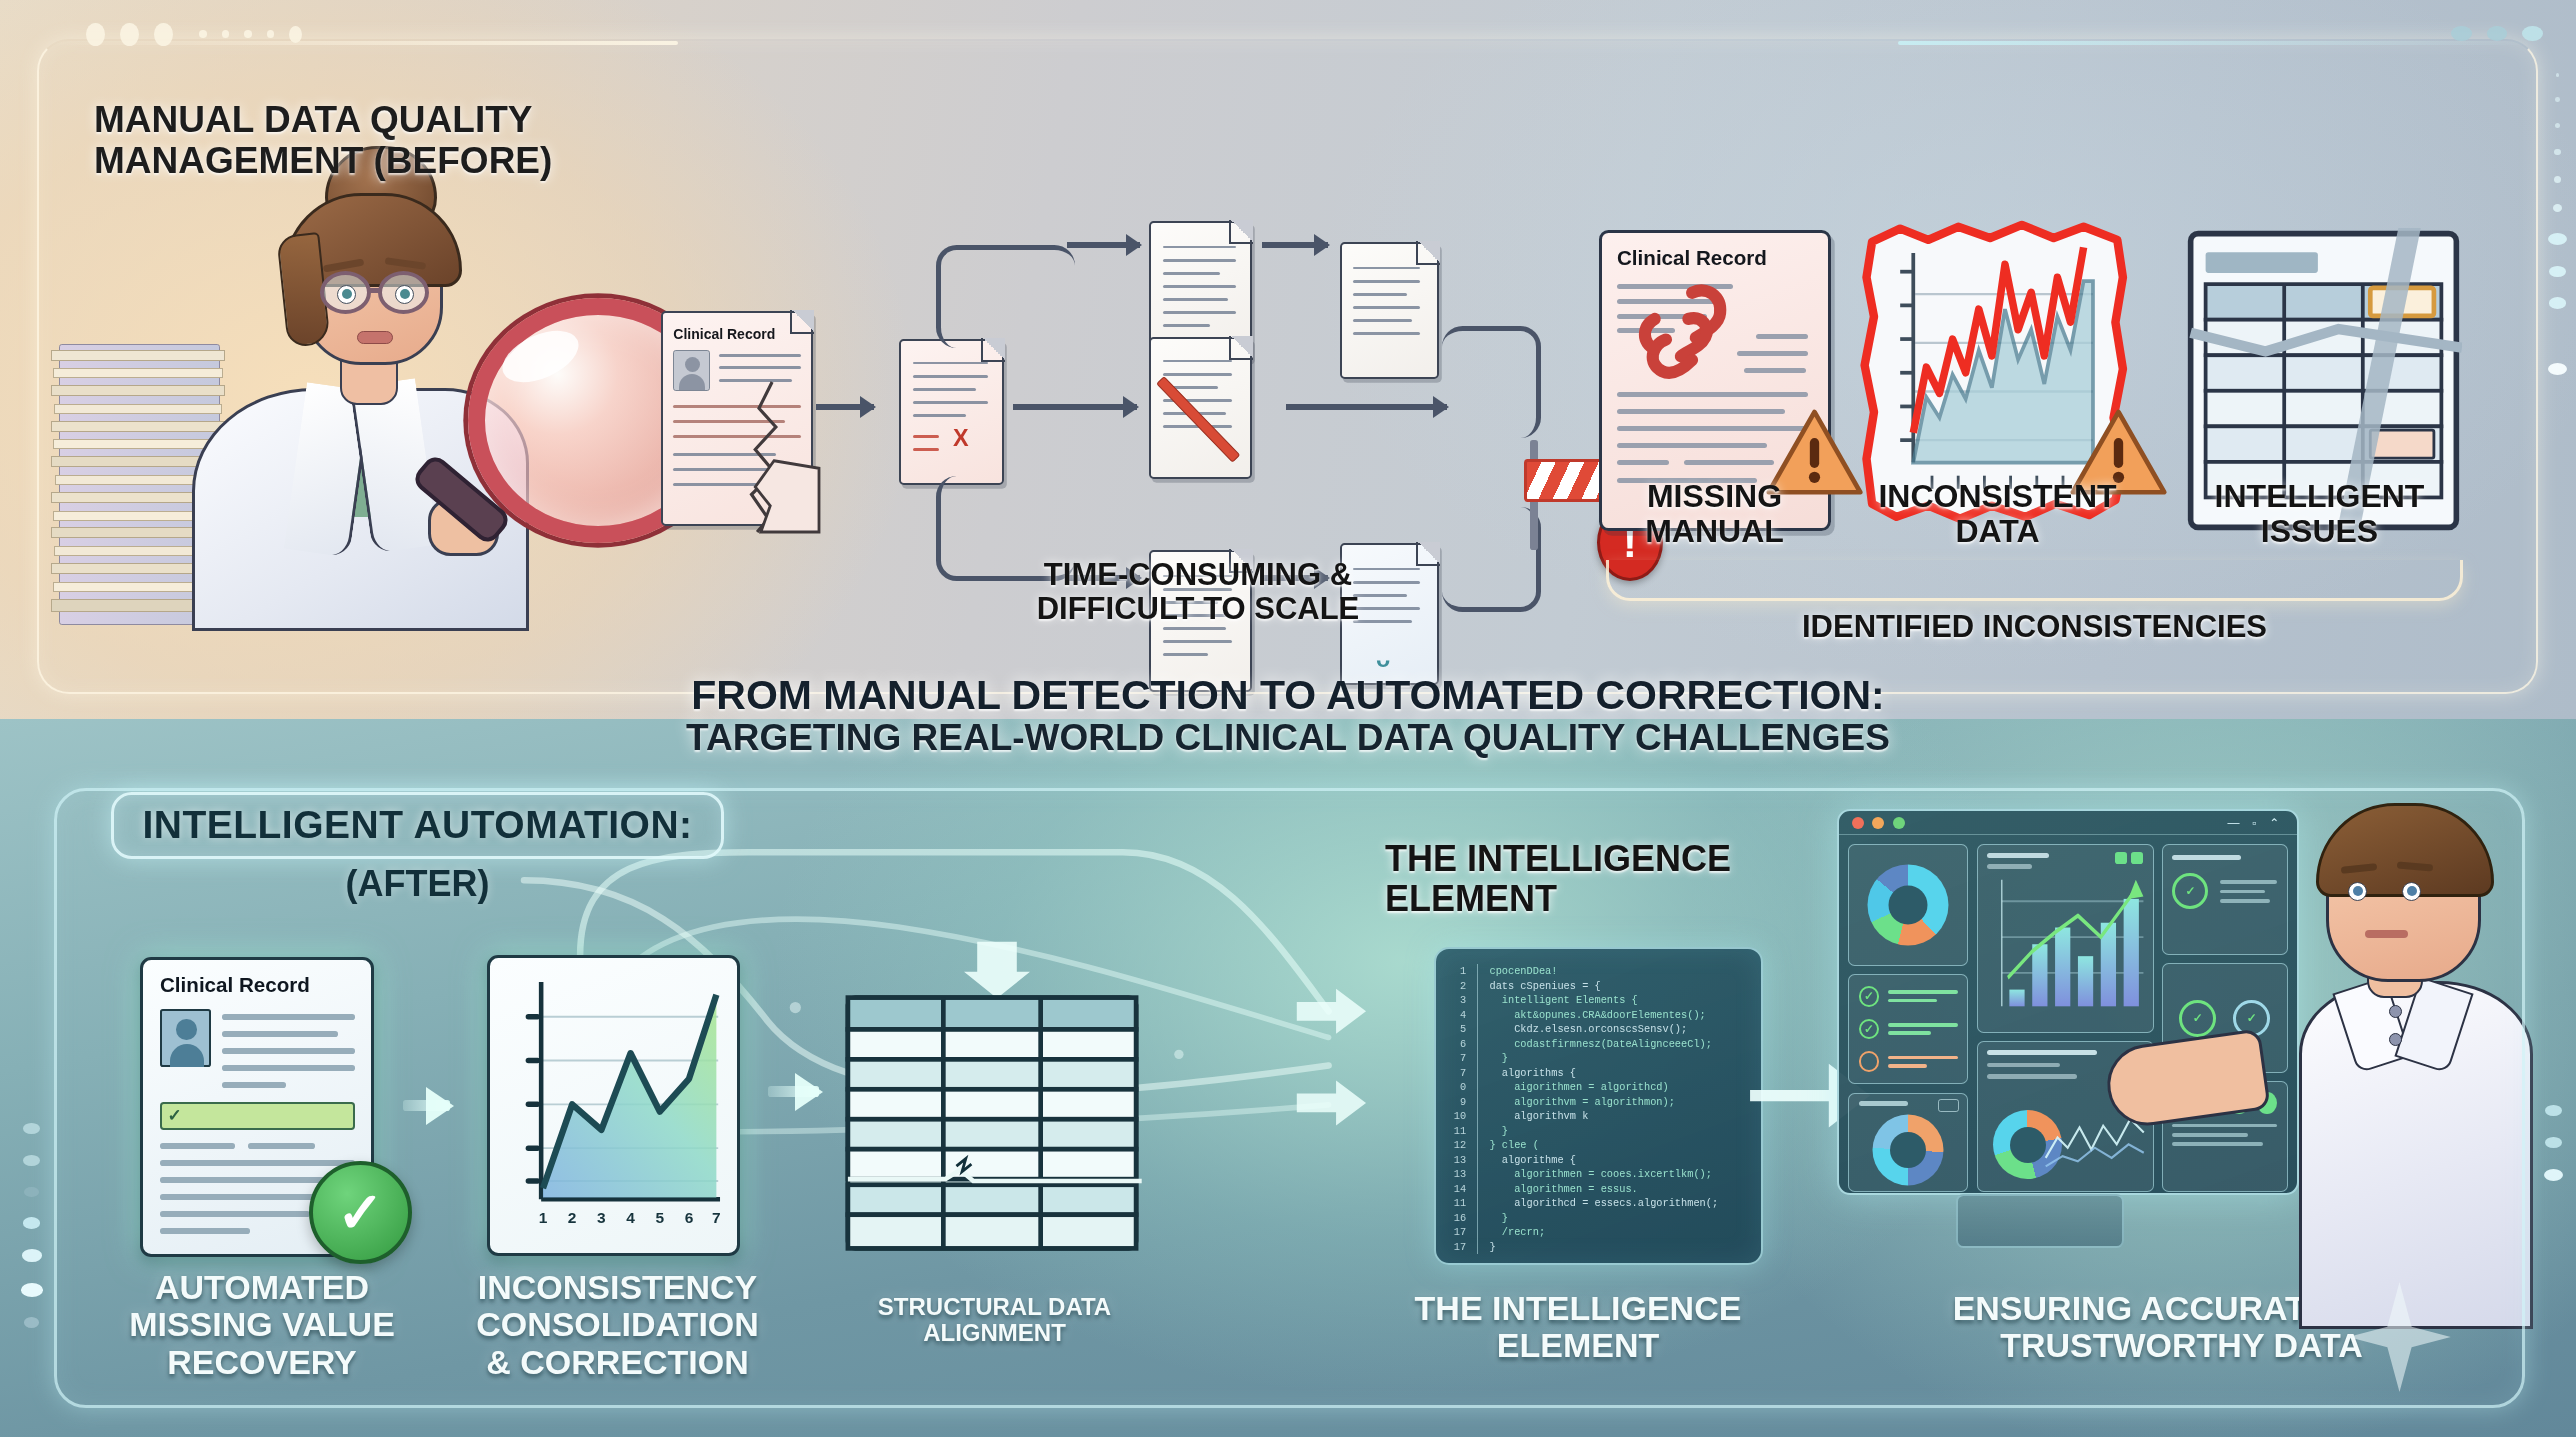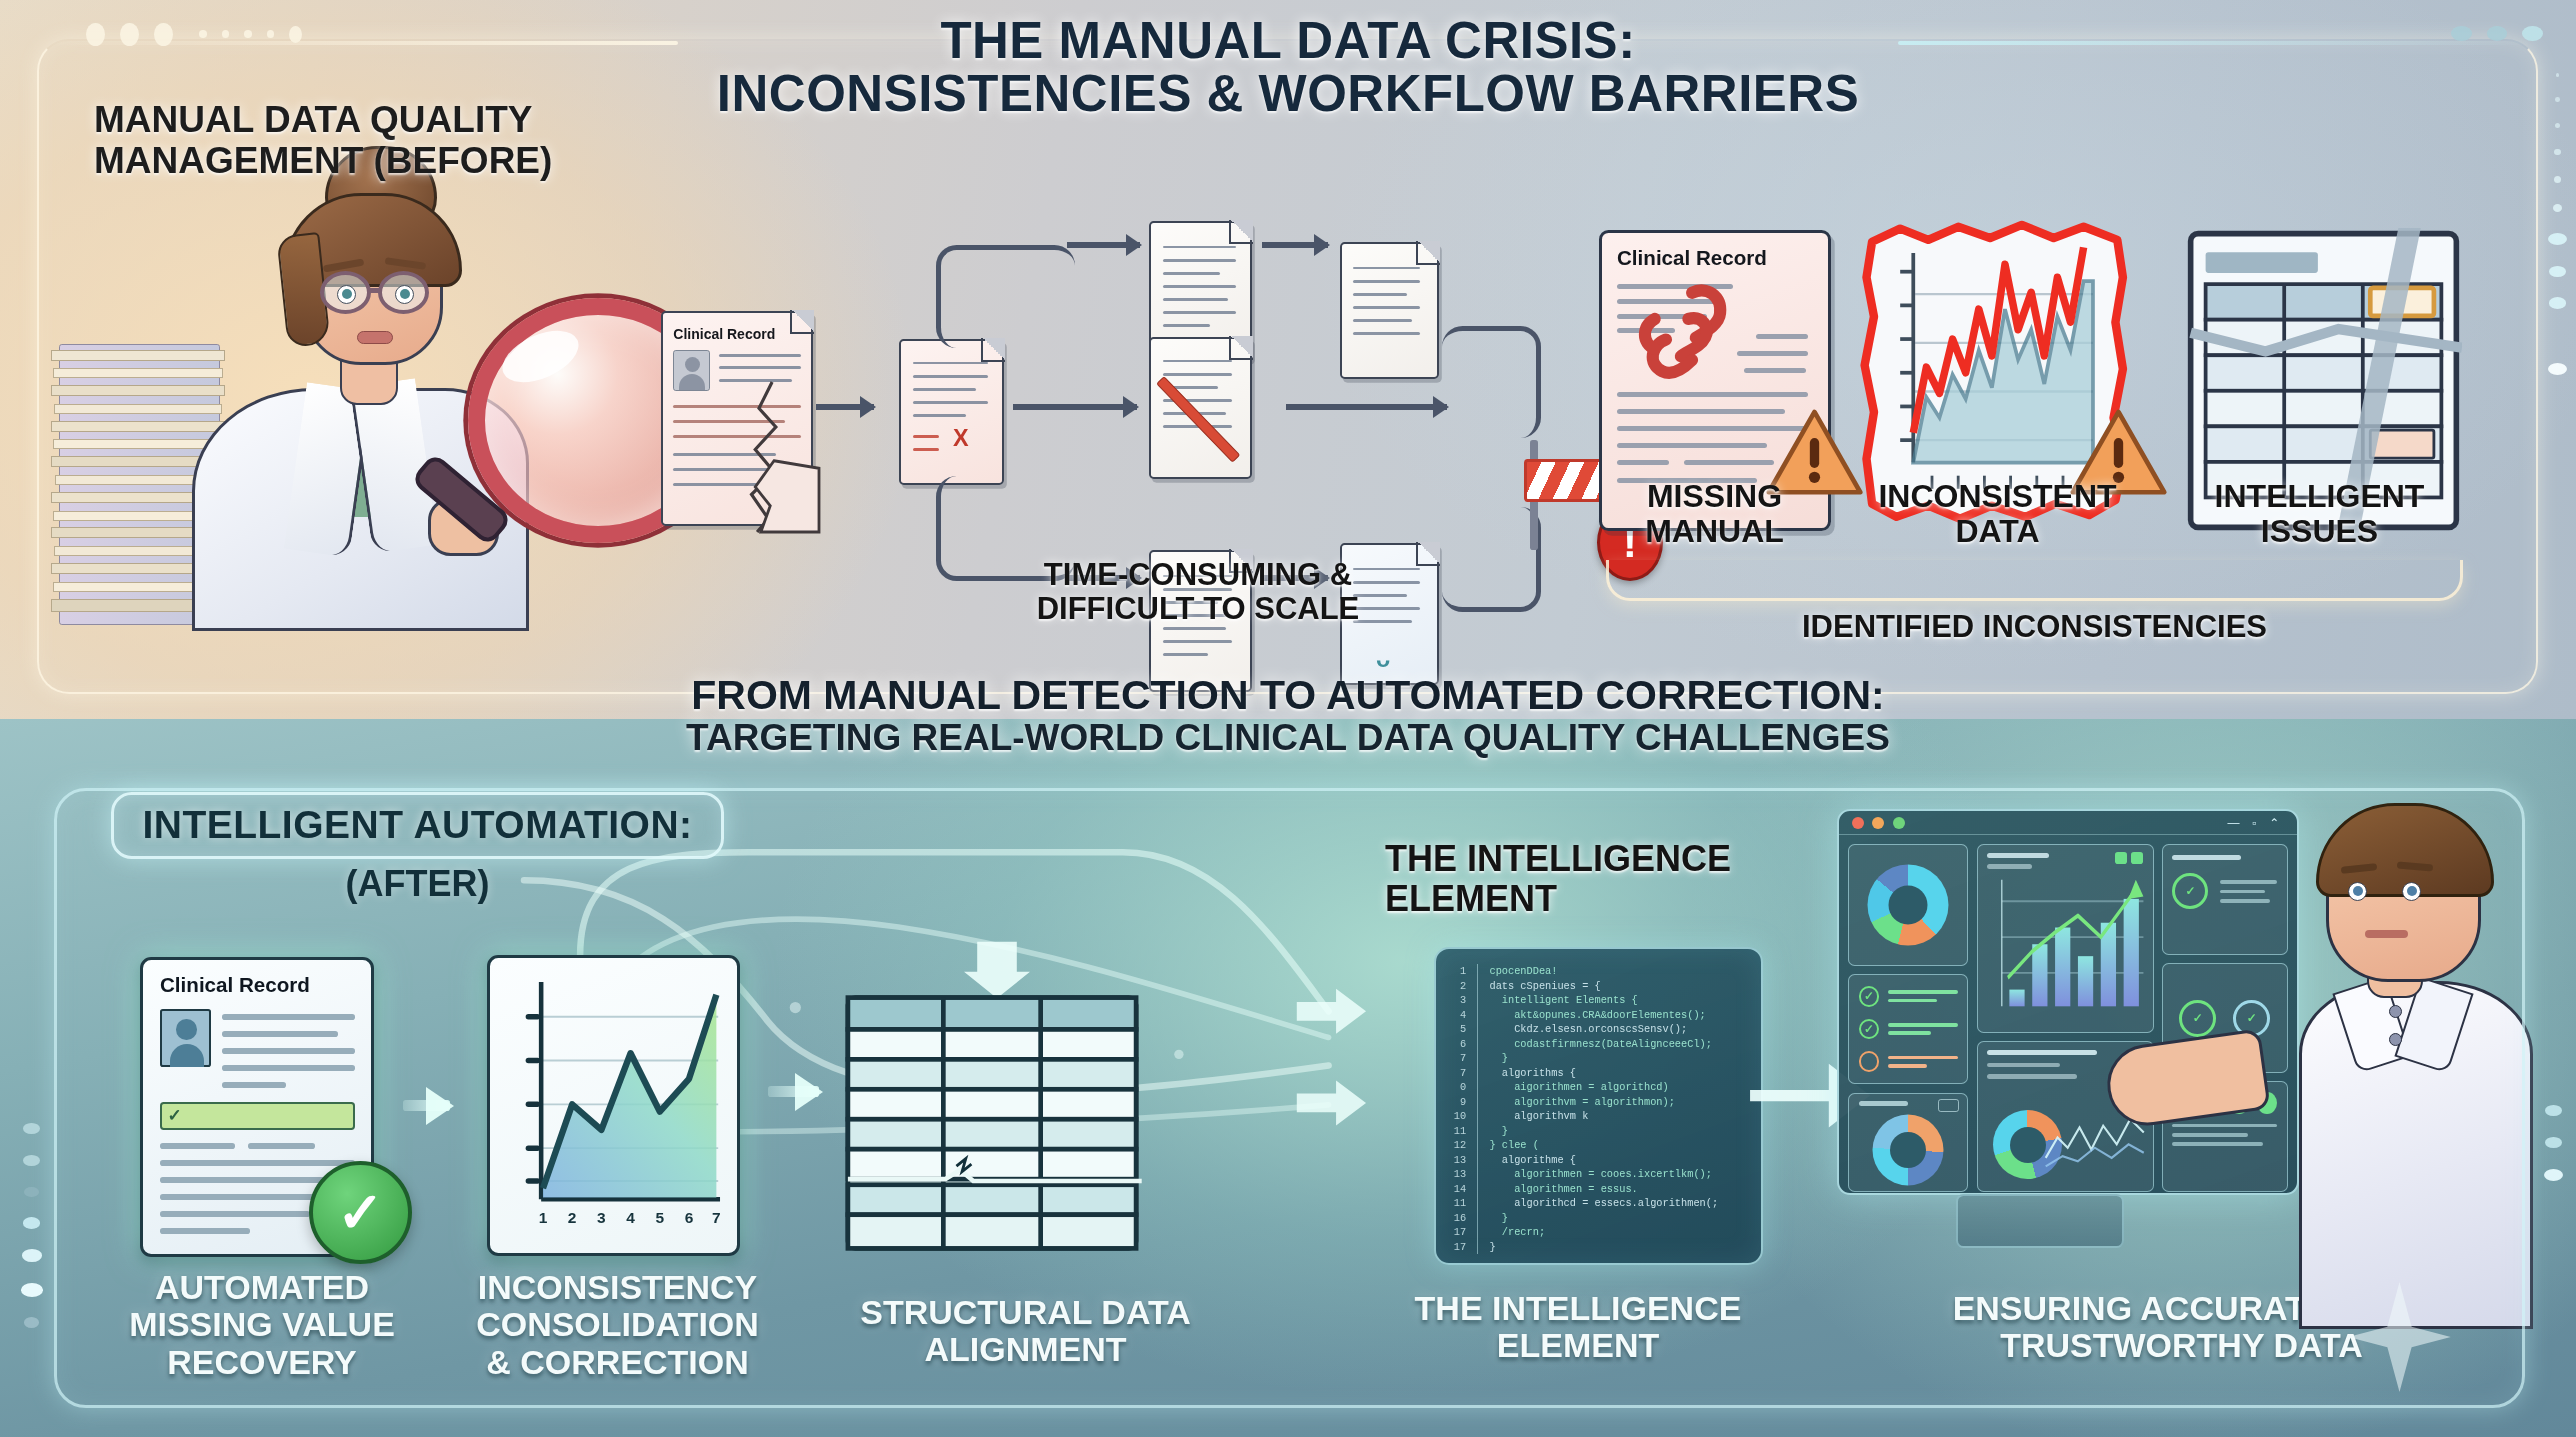--- a/index.html
+++ b/index.html
@@ -479,24 +479,20 @@
     <span class="dot" style="width:5.6px;height:5.6px;background:rgba(225,245,248,.65);"></span>
     <span class="dot" style="width:6.6px;height:6.6px;background:rgba(225,245,248,.7);"></span>
     <span class="dot" style="width:7.5px;height:7.5px;background:rgba(228,247,250,.75);"></span>
     <span class="dot" style="width:9.4px;height:8.4px;background:rgba(228,247,250,.8);"></span>
     <span class="dot" style="width:19px;height:12px;background:rgba(216,242,247,.95);"></span>
     <span class="dot" style="width:17px;height:11.2px;background:rgba(216,242,247,.95);"></span>
     <span class="dot" style="width:17px;height:11.2px;background:rgba(216,242,247,.95);"></span>
     <span class="dot" style="width:19px;height:12px;background:rgba(245,252,254,.98);margin-top:34px;"></span>
   </div>
 
-  <div class="main-title">
-    <span class="l1">THE MANUAL DATA CRISIS:</span>
-    <span class="l2">INCONSISTENCIES &amp; WORKFLOW BARRIERS</span>
-  </div>
   <div class="badge-before">
     <div>MANUAL DATA QUALITY</div>
     <div>MANAGEMENT (BEFORE)</div>
   </div>
 
   <div class="half-bottom"></div>
 
   <svg style="position:absolute;left:524px;top:824px;width:973px;height:412px;overflow:visible;" viewBox="0 0 1040 440">
     <path d="M60,140 C60,40 140,30 240,30 L640,30 C740,30 800,120 860,200" fill="none" stroke="rgba(232,255,250,.55)" stroke-width="7" stroke-linecap="round"></path>
     <path d="M80,200 C120,100 260,90 400,110 C560,134 700,180 860,228" fill="none" stroke="rgba(232,255,250,.45)" stroke-width="6" stroke-linecap="round"></path>
@@ -605,21 +601,21 @@
   <div class="cap cap-light" style="left:103px; top:1269px; width:318px; font-size:34px;">
     <div>AUTOMATED</div>
     <div>MISSING VALUE</div>
     <div>RECOVERY</div>
   </div>
   <div class="cap cap-light" style="left:449px; top:1269px; width:337px; font-size:34px;">
     <div>INCONSISTENCY</div>
     <div>CONSOLIDATION</div>
     <div>&amp; CORRECTION</div>
   </div>
-  <div class="cap cap-light" style="left:842px; top:1294px; width:367px; font-size:34px;">
+  <div class="cap cap-light" style="left:811px; top:1294px; width:367px; font-size:24px;">
     <div>STRUCTURAL DATA</div>
     <div>ALIGNMENT</div>
   </div>
   <div class="cap cap-light" style="left:1391px; top:1290px; width:374px; font-size:34px;">
     <div>THE INTELLIGENCE</div>
     <div>ELEMENT</div>
   </div>
   <div class="cap cap-light" style="left:1863px; top:1290px; width:637px; font-size:34px;">
     <div>ENSURING ACCURATE AND</div>
     <div>TRUSTWORTHY DATA</div>

